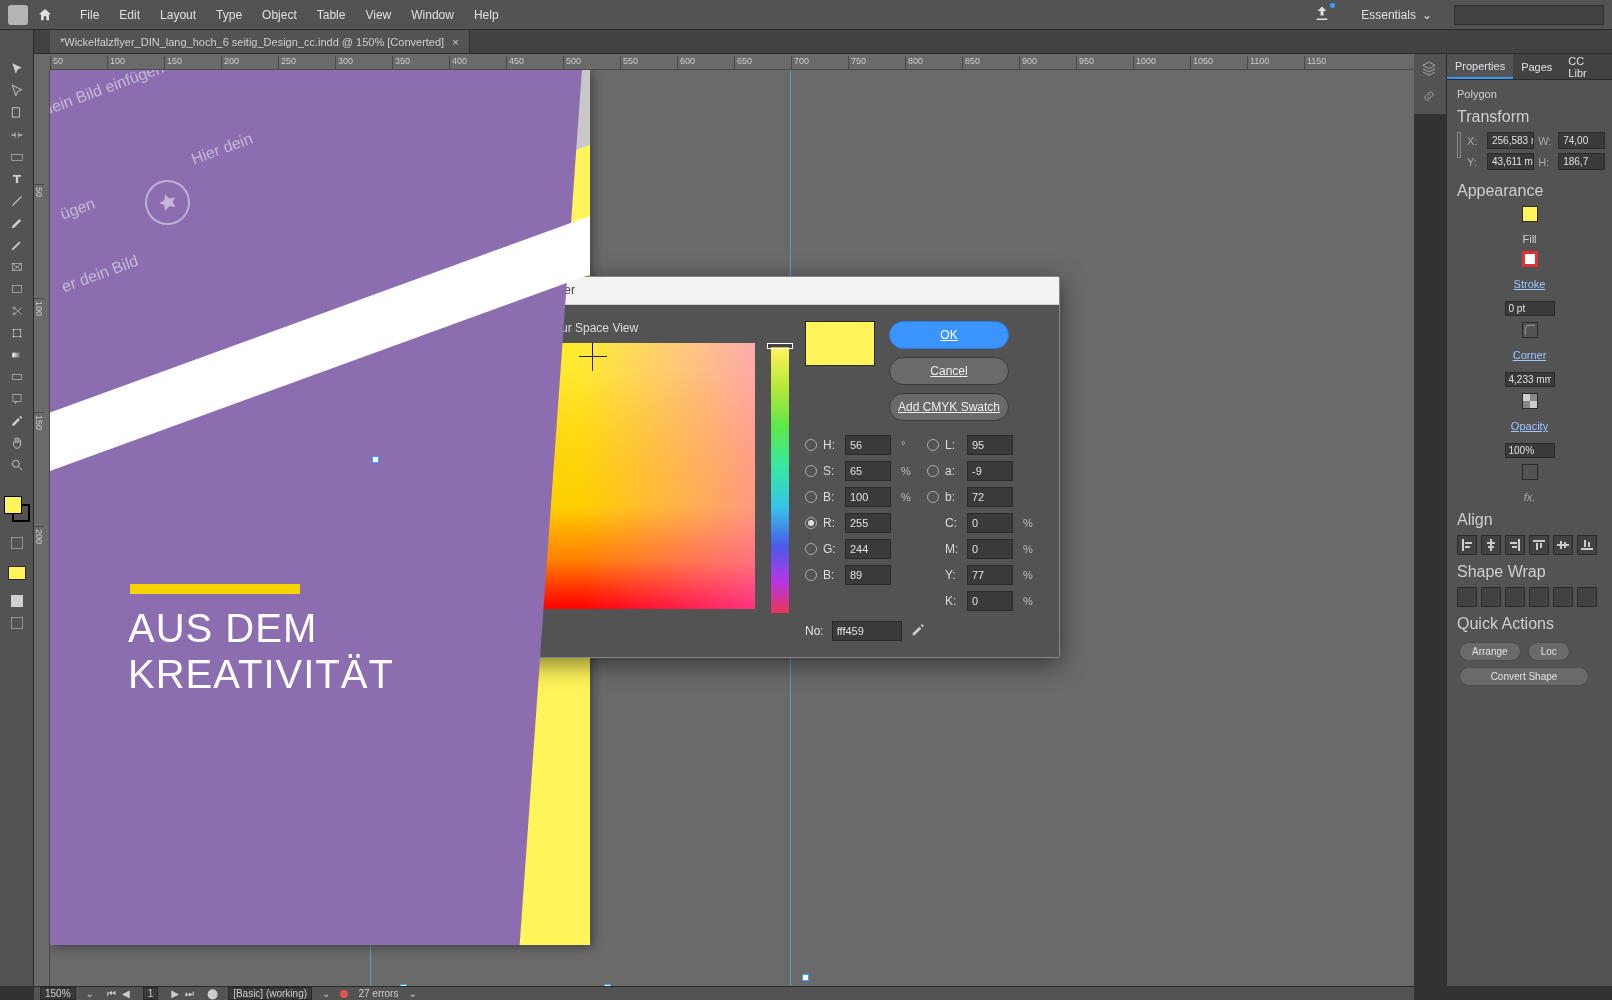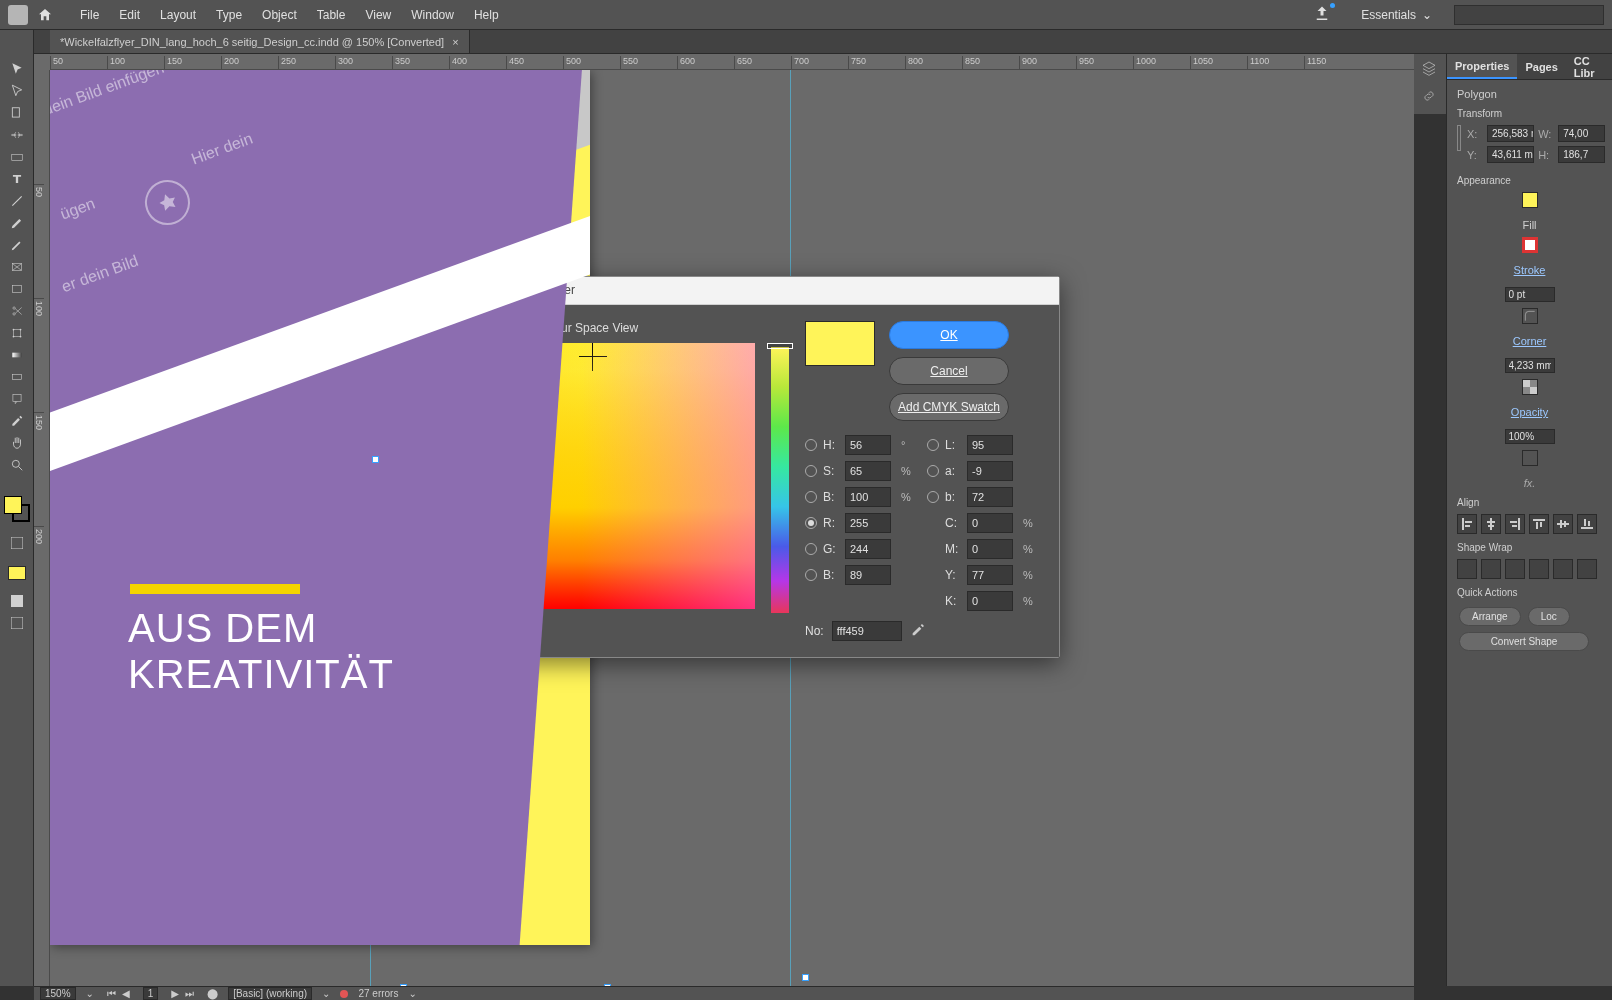--- a/index.html
+++ b/index.html
@@ -31,24 +31,24 @@
 .toolbar .fill-sw { position:absolute; width:18px; height:18px; background:#fff459; border:1px solid #000; top:0;left:0;}
 .toolbar .stroke-sw { position:absolute; width:18px; height:18px; background:#535353; border:2px solid #000; bottom:0;right:0;}
 .toolbar .swatch-yellow{width:18px;height:14px;background:#fff459;border:1px solid #2a2a2a;margin-top:12px;}
 
 
 .dock-strip { position:absolute; right:166px; top:54px; width:32px; background:#535353; height:60px; display:flex;flex-direction:column;align-items:center;padding-top:6px;gap:10px;}
 .dock-strip .ic{width:18px;height:18px;}
 
 .rightpanel { position: absolute; right: 0; top: 54px; width: 166px; bottom: 14px; background: #535353; border-left: 1px solid #2a2a2a; overflow:hidden;}
 .panel-tabs { display: flex; height: 26px; border-bottom: 1px solid #2a2a2a; background:#424242;}
-.panel-tab { padding: 0 8px; display: flex; align-items: center; font-size: 11px; cursor: pointer; font-weight: bold; }
+.panel-tab { padding: 0 8px; display: flex; align-items: center; font-size: 11px; cursor: pointer; }
 .panel-tab.active { background: #535353; border-bottom:2px solid #3b94ff;}
 .panel-body { padding: 8px 10px; font-size: 11px; color: #cfcfcf; }
-.section-title { font-size: 10px; color: #cfcfcf; margin: 8px 0 6px; }
+.section-title { font-size: 16px; color: #cfcfcf; margin: 8px 0 6px; }
 .prop-row { display: flex; align-items: center; margin-bottom: 4px; gap:4px;}
 .prop-row .lbl { width: 16px; color: #aaa; }
 .prop-row .val { flex:1; background: #3a3a3a; border: 1px solid #2a2a2a; padding: 2px 4px; font-size: 10px; color: #e0e0e0; white-space:nowrap; overflow:hidden;}
 .ref-grid { width:26px;height:26px; display:grid;grid-template-columns:repeat(3,1fr);grid-template-rows:repeat(3,1fr);gap:1px;border:1px solid #888;}
 .ref-grid span{background:#5a5a5a;}
 .ref-grid span.sel{background:#fff;}
 .appearance-row{display:flex;align-items:center;gap:11px;margin-bottom:6px;flex-direction:column;}
 .sw-box{width:16px;height:16px;border:1px solid #2a2a2a;}
 .link-lbl{color:#9cc8ff;text-decoration:underline;cursor:pointer;flex:1;}
 .mini-input{width:50px;background:#3a3a3a;border:1px solid #2a2a2a;padding:1px 3px;font-size:10px;color:#e0e0e0;}

